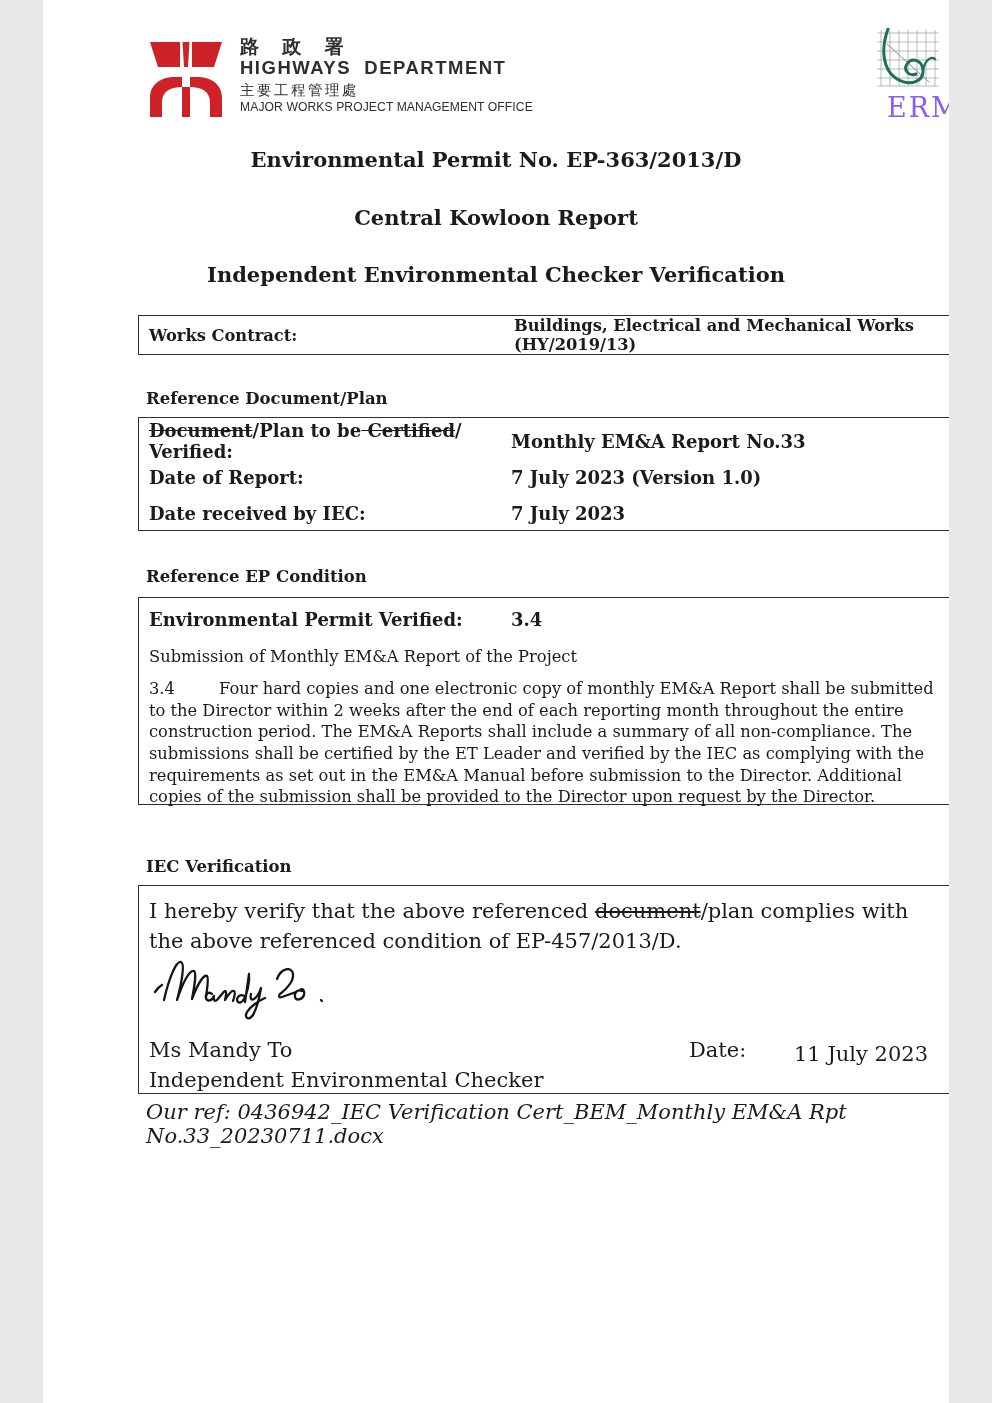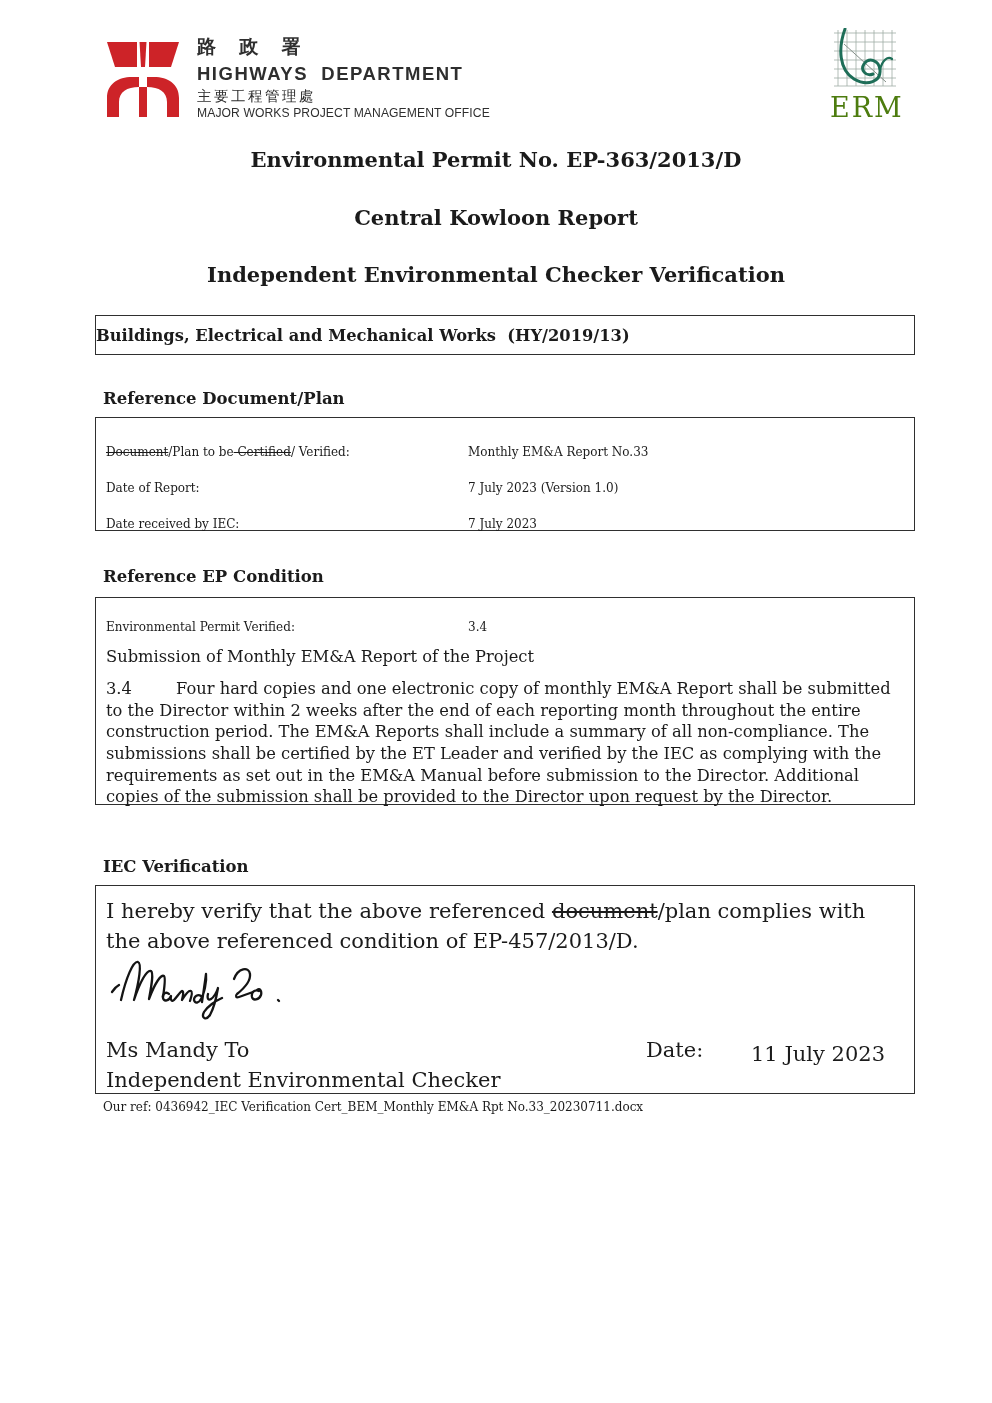--- a/index.html
+++ b/index.html
@@ -1,67 +1,67 @@
 <!DOCTYPE html>
 <html><head>
 <meta charset="utf-8">
 <style>
   html,body{margin:0;padding:0;}
   body{background:#e8e8e8;}
   .page{
     position:relative;
-    width:992px;height:1403px;
+    width:906px;height:1403px;
     background:#ffffff;
     font-family:"DejaVu Serif","Liberation Serif",serif;
     color:#1b1b1b;
     overflow:hidden;
     margin:0 auto;
   }
   
   .hd-block{position:absolute;left:105px;top:36px;display:flex;gap:16px;}
   .hd-logo-svg{flex:0 0 auto;}
   .hd-text{font-family:"Liberation Sans","DejaVu Sans",sans-serif;color:#2e2e2e;line-height:1.12;}
   .hd-zh1{font-size:19px;font-weight:bold;letter-spacing:9px;}
-  .hd-en1{font-size:18.5px;font-weight:bold;letter-spacing:1.5px;white-space:pre-wrap;margin-top:7px;}
+  .hd-en1{font-size:18.5px;font-weight:bold;letter-spacing:1.5px;white-space:pre-wrap;margin-top:1px;}
   .hd-zh2{font-size:14.5px;letter-spacing:2.5px;margin-top:3px;}
   .hd-en2{font-size:12.5px;margin-top:2px;letter-spacing:0.1px;transform:scaleX(0.97);transform-origin:left;}
   .erm-block{position:absolute;left:830px;top:28px;width:80px;text-align:left;}
-  .erm-word{font-size:27px;color:#4d7c0f;letter-spacing:2px;margin-top:-2px;margin-left:0;}
+  .erm-word{font-size:27px;color:#8b5cf6;letter-spacing:2px;margin-top:-2px;margin-left:14px;}
   
   .title{position:absolute;left:0;width:100%;text-align:center;font-weight:bold;font-size:21px;white-space:pre-wrap;}
   .title1{top:147px;}
   .title2{top:205px;}
   .title3{top:262px;text-align:center;}
   
   .box{position:absolute;left:95px;width:820px;border:1.6px solid #2f2f2f;background:#fff;box-sizing:border-box;}
   .works-box{top:315px;height:40px;display:flex;align-items:center;font-weight:bold;font-size:16.3px;}
   .works-box .lbl{padding-left:10px;width:365px;flex:0 0 auto;}
   .works-box .val{white-space:pre-wrap;}
   .sec-head{position:absolute;left:103px;font-weight:bold;font-size:16.5px;}
   .head-refdoc{top:389px;text-align:right;}
   .head-ep{top:567px;}
   .head-iec{top:857px;}
   .refdoc-box{top:417px;height:114px;padding-top:5px;}
-  .kv-row{display:flex;align-items:flex-end;height:36px;font-size:12px;}
+  .kv-row{display:flex;align-items:center;height:36px;font-size:18px;font-weight:bold;}
   .kv-row .lbl{padding-left:10px;width:362px;flex:0 0 auto;white-space:pre-wrap;}
   .kv-row .val{white-space:nowrap;}
   .strike{text-decoration:line-through;}
   .ep-box{top:597px;height:208px;padding:6px 12px 10px 10px;font-size:16.3px;}
   .ep-sub{margin-top:13px;}
   .ep-clause{margin-top:12px;line-height:1.33;}
   .ep-clause .num{display:inline-block;width:70px;}
   .iec-box{top:885px;height:209px;font-size:21px;}
   .iec-statement{position:absolute;left:10px;top:10px;right:16px;line-height:1.45;}
   .signature{position:absolute;left:10px;top:62px;}
   .sig-row{position:absolute;left:10px;top:152px;width:800px;height:22px;}
   .sig-name{position:absolute;left:0;top:0;}
   .sig-date-label{position:absolute;left:540px;top:0;}
   .sig-date-value{position:absolute;left:645px;top:4px;text-align:right;}
   .sig-title{position:absolute;left:10px;top:182px;}
-  .our-ref{position:absolute;left:103px;top:1100px;font-size:12px;}
+  .our-ref{position:absolute;left:103px;top:1100px;font-style:italic;font-size:21px;}
 </style>
 </head>
 <body>
 
 <div class="page">
 
   <div class="hd-block">
     <svg class="hd-logo-svg" width="76" height="82" viewBox="0 0 76 82">
       <g fill="#cd2328">
         <path d="M2,6 L32,6 L32,31 L10,31 Z"></path>
@@ -103,20 +103,21 @@
       <path d="M50,42 C52,32 58,28 62,31" fill="none" stroke="#1e6e58" stroke-width="2.2" stroke-linecap="round"></path>
     </svg>
     <div class="erm-word">ERM</div>
   </div>
 
   <div class="title title1">Environmental Permit No. EP-363/2013/D</div>
   <div class="title title2">Central Kowloon Report</div>
   <div class="title title3">Independent Environmental Checker Verification</div>
 
   <div class="box works-box">
+    <span class="lbl">Works Contract:</span>
     <span class="val">Buildings, Electrical and Mechanical Works  (HY/2019/13)</span>
   </div>
 
   <div class="sec-head head-refdoc">Reference Document/Plan</div>
   <div class="box refdoc-box">
     <div class="kv-row">
       <span class="lbl"><span class="strike">Document</span><span>/Plan to be</span><span class="strike"> Certified</span><span>/ Verified:</span></span>
       <span class="val">Monthly EM&amp;A Report No.33</span>
     </div>
     <div class="kv-row">

